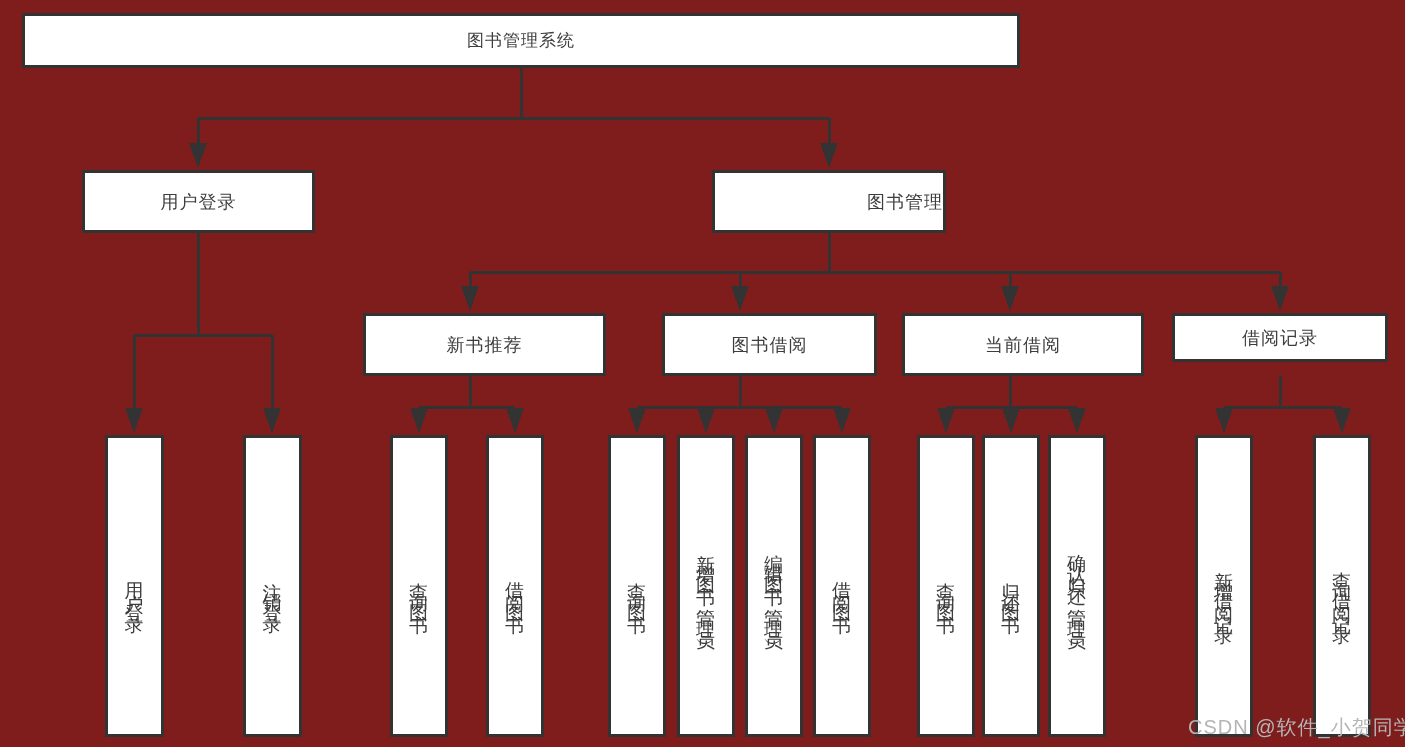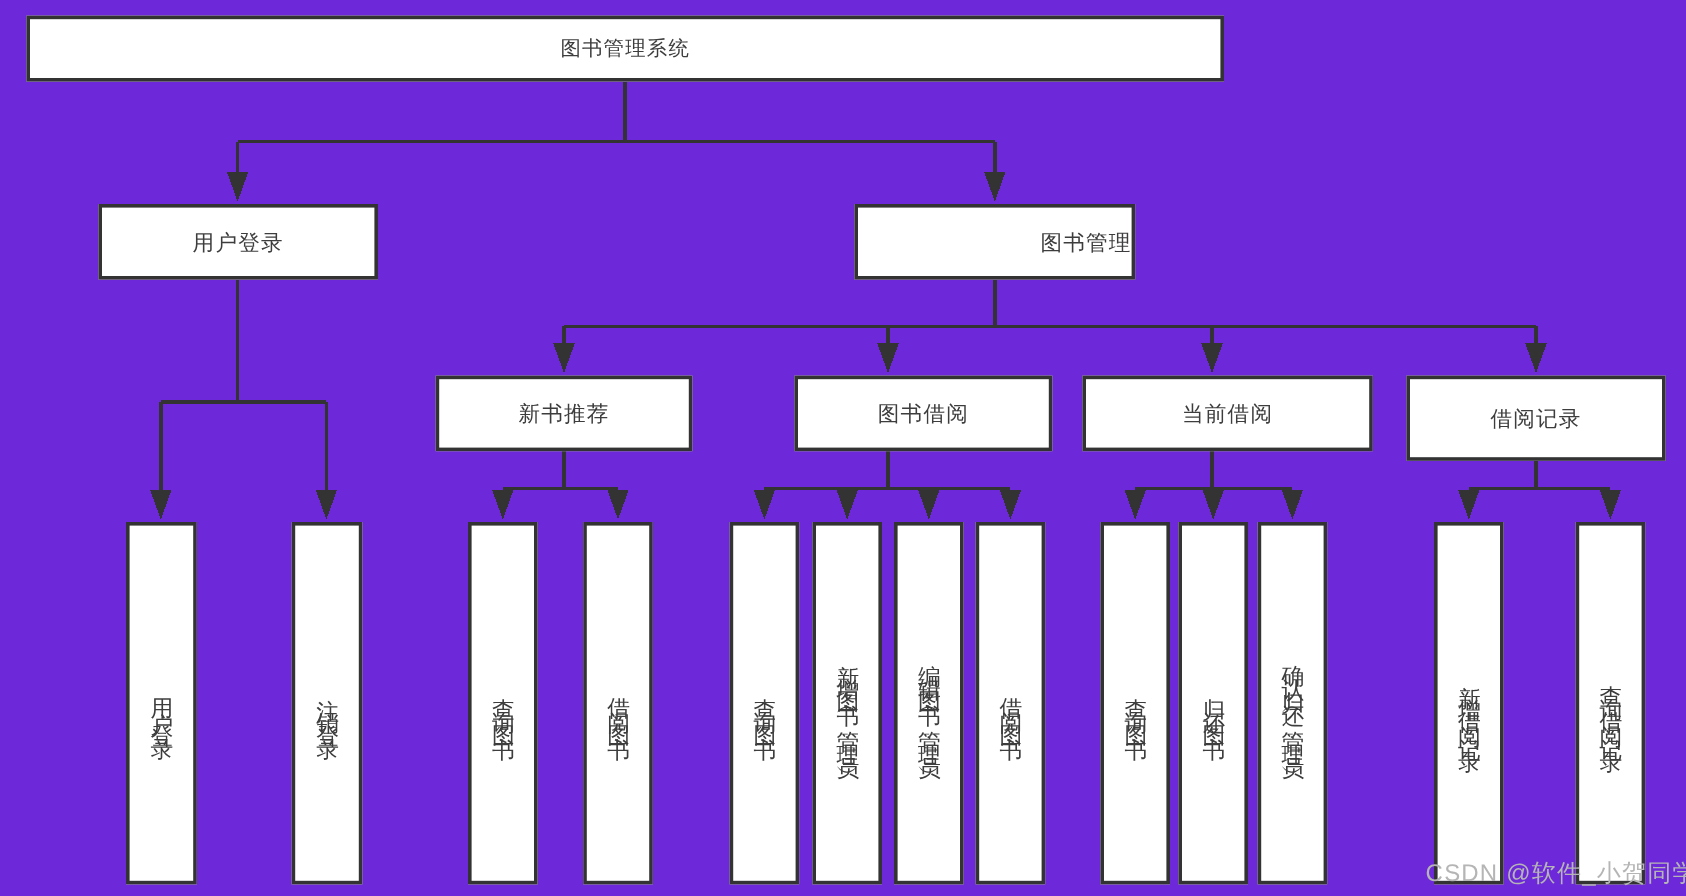--- a/index.html
+++ b/index.html
@@ -1,20 +1,20 @@
 <!DOCTYPE html>
 <html><head>
 <meta charset="utf-8">
 <style>
   html, body { margin: 0; padding: 0; background: #ffffff; }
   .canvas {
     position: relative;
     width: 1405px;
     height: 747px;
-    background: #6d28d9;
+    background: #7f1d1d;
     font-family: "Liberation Sans", "DejaVu Sans", sans-serif;
     overflow: hidden;
   }
   .wires {
     position: absolute;
     left: 0; top: 0;
     width: 1405px; height: 747px;
     pointer-events: none;
   }
   .wires path { stroke: #333333; stroke-width: 3; fill: none; }
@@ -112,30 +112,30 @@
     <span>图书管理系统</span>
   </div>
 
   <div class="node h" style="left:82px; top:170px; width:233px; height:63px;">
     <span>用户登录</span>
   </div>
   <div class="node h" style="left:712px; top:170px; width:234px; height:63px;justify-content:flex-end;">
     <span>图书管理</span>
   </div>
 
-  <div class="node h" style="left:363px; top:313px; width:214px; height:63px;text-align:center;">
+  <div class="node h" style="left:363px; top:313px; width:243px; height:63px;text-align:center;">
     <span>新书推荐</span>
   </div>
   <div class="node h" style="left:662px; top:313px; width:215px; height:63px;">
     <span>图书借阅</span>
   </div>
   <div class="node h" style="left:902px; top:313px; width:242px; height:63px;">
     <span>当前借阅</span>
   </div>
-  <div class="node h" style="left:1172px; top:313px; width:216px; height:71px;">
+  <div class="node h" style="left:1172px; top:313px; width:216px; height:49px;">
     <span>借阅记录</span>
   </div>
 
   <div class="node v" style="left:105px; top:435px; width:59px; height:302px;">
     <span>用户登录</span>
   </div>
   <div class="node v" style="left:243px; top:435px; width:59px; height:302px;">
     <span>注销登录</span>
   </div>
 

